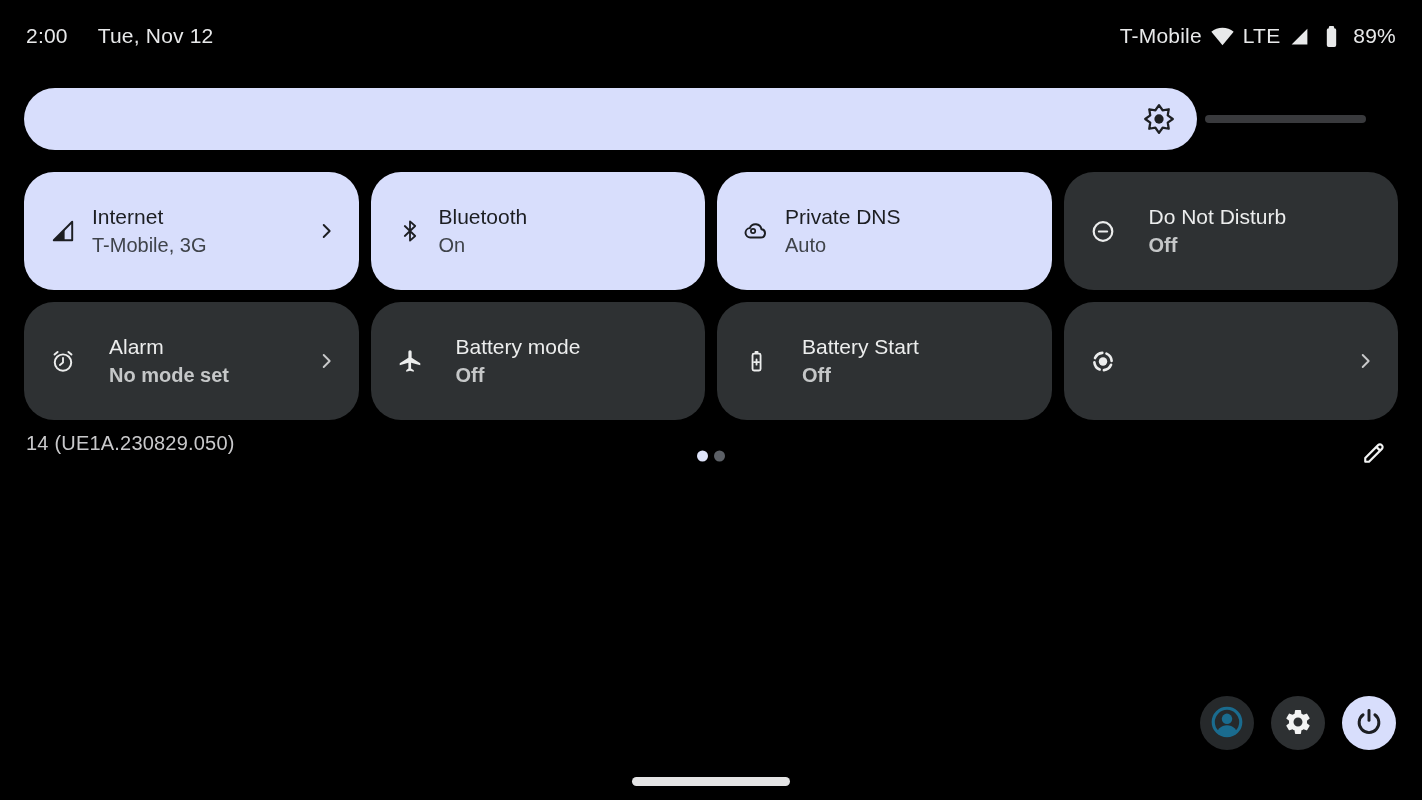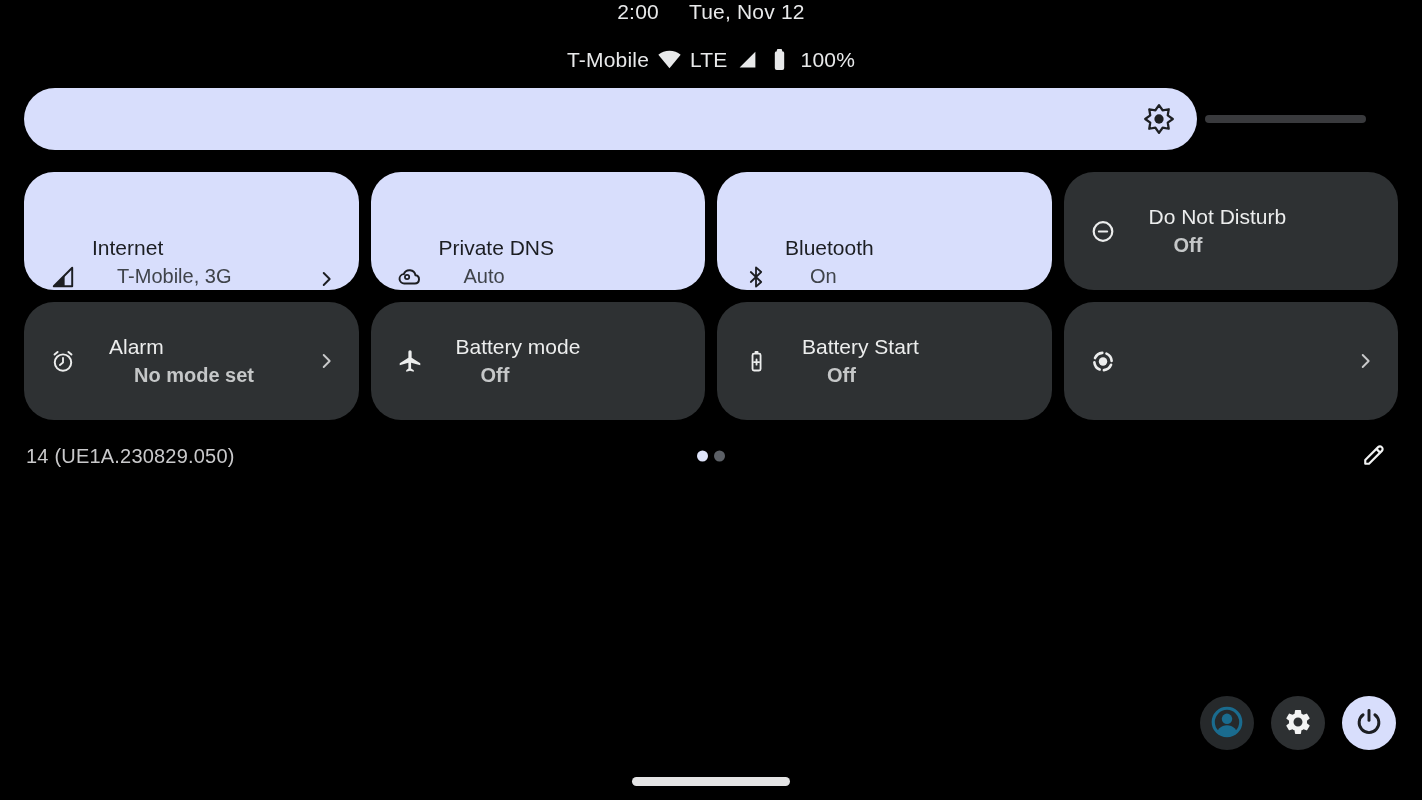--- a/index.html
+++ b/index.html
@@ -5,48 +5,48 @@
   :root{
     --background:#000000; --accent:#d8defc; --tile_inactive:#2e3133;
     --title_dark:#1c1e22; --sub_dark:#3f434a; --title_light:#eceded; --sub_light:#c5c7c8;
     --track:#393a3d; --avatar_teal:#1a6b8e; --bfill:87.4%;
   }
   *{margin:0;padding:0;box-sizing:border-box;}
   html,body{width:1422px;height:800px;overflow:hidden;}
   body{background:var(--background,#000); font-family:"Liberation Sans","DejaVu Sans",sans-serif; position:relative;}
 
   
-  .statusbar{position:absolute;top:0;left:0;width:100%;height:72px;display:flex;align-items:center;justify-content:space-between;padding:0 26px;color:#e8e9ea;font-size:21px;font-weight:500;letter-spacing:.2px;flex-direction:column;}
+  .statusbar{position:absolute;top:0;left:0;width:100%;height:72px;display:flex;align-items:center;justify-content:space-between;padding:0 26px;color:#e8e9ea;font-size:21px;font-weight:500;letter-spacing:.2px;}
   .sb-left{display:flex;align-items:center;gap:30px;}
   .sb-right{display:flex;align-items:center;gap:9px;}
   .sb-icon{display:inline-flex;align-items:center;}
 
   
   .slider{position:absolute;left:24px;top:88px;width:1342px;height:62px;}
   .slider-fill{position:absolute;left:0;top:0;height:62px;width:var(--bfill);background:var(--accent,#d8defc);border-radius:31px;}
   .slider-thumb-icon{position:absolute;right:20px;top:50%;transform:translateY(-50%);display:flex;}
   .slider-track{position:absolute;left:calc(var(--bfill) + 8px);right:0;top:50%;height:8px;margin-top:-4px;background:var(--track,#393a3d);border-radius:4px;}
 
   
   .tiles{position:absolute;left:24px;top:172px;width:1374px;display:grid;grid-template-columns:repeat(4,1fr);gap:12px 12px;}
   .tile{height:118px;border-radius:30px;display:flex;align-items:center;padding:0 22px 0 26px;cursor:pointer;}
-  .tile.active{background:var(--accent,#d8defc);color:var(--title_dark,#1c1e22);align-items:flex-end;}
+  .tile.active{background:var(--accent,#d8defc);color:var(--title_dark,#1c1e22);}
   .tile.inactive{background:var(--tile_inactive,#2e3133);color:var(--title_light,#eceded);gap:17px;}
   .t-icon{width:26px;height:26px;display:flex;align-items:center;justify-content:center;flex:none;}
   .t-text{margin-left:16px;min-width:0;}
   .t-title{font-size:21px;font-weight:500;line-height:28px;white-space:nowrap;}
-  .t-sub{font-size:20px;font-weight:400;line-height:28px;white-space:nowrap;margin-left:25px;}
+  .t-sub{font-size:20px;font-weight:400;line-height:28px;white-space:nowrap;}
   .tile.active .t-sub{color:var(--sub_dark,#3f434a);}
   .tile.inactive .t-sub{color:var(--sub_light,#c5c7c8);font-weight:bold;}
   .t-chevron{margin-left:auto;display:flex;flex:none;}
   .tile.active .t-chevron{color:#1c1e22;}
   .tile.inactive .t-chevron{color:#c9cacb;}
 
   
-  .footer{position:absolute;left:26px;top:432px;width:1370px;height:48px;display:flex;align-items:center;}
+  .footer{position:absolute;left:26px;top:432px;width:1370px;height:48px;display:flex;}
   .build{color:#c9c9cb;font-size:20px;letter-spacing:.2px;}
   .dots{position:absolute;left:50%;top:50%;transform:translate(-50%,-50%);display:flex;gap:6px;}
   .dot{width:11px;height:11px;border-radius:50%;}
   .dot.on{background:#dee3f9;}
   .dot.off{background:#5c6066;}
   .edit-btn{margin-left:auto;width:44px;height:44px;display:flex;align-items:center;justify-content:center;background:none;border:none;cursor:pointer;}
 
   
   .fab-row{position:absolute;right:26px;top:696px;display:flex;gap:17px;}
   .fab{width:54px;height:54px;border-radius:50%;display:flex;align-items:center;justify-content:center;border:none;cursor:pointer;}
@@ -77,21 +77,21 @@
       <svg width="21" height="21" viewBox="0 0 24 24">
           <path d="M21 3 L21 21 L3 21 Z" fill="#e8e9ea"></path>
         </svg>
     </span>
     <span class="sb-icon">
       <svg width="25" height="25" viewBox="0 0 24 24">
           <rect x="9.5" y="2" width="5" height="3" rx="1" fill="#e8e9ea"></rect>
           <rect x="7.5" y="4" width="9" height="18" rx="1.8" fill="#e8e9ea"></rect>
         </svg>
     </span>
-    <span>100%</span>
+    <span>89%</span>
   </div>
 </div>
 
 <div class="slider">
   <div class="slider-fill">
     <span class="slider-thumb-icon">
       <svg width="36" height="36" viewBox="0 0 24 24">
         <polygon points="21.2,12 17.82,14.41 18.5,18.5 14.41,17.82 12,21.2 9.59,17.82 5.5,18.5 6.18,14.41 2.8,12 6.18,9.59 5.5,5.5 9.59,6.18 12,2.8 14.41,6.18 18.5,5.5 17.82,9.59" fill="none" stroke="#1e2023" stroke-width="1.5" stroke-linejoin="round"></polygon>
         <circle cx="12" cy="12" r="3.1" fill="#1e2023"></circle>
       </svg>
@@ -115,40 +115,40 @@
     </div>
     <span class="t-chevron">
       <svg width="22" height="22" viewBox="0 0 24 24">
           <path d="M9.5 5.5 L16 12 L9.5 18.5" fill="none" stroke="currentColor" stroke-width="2.1" stroke-linecap="round" stroke-linejoin="round"></path>
         </svg>
     </span>
   </div>
 
   <div class="tile active">
     <span class="t-icon">
+      <svg width="24" height="24" viewBox="0 0 24 24">
+          <path d="M6.8 7 L17.2 17 L12 21.6 L12 2.4 L17.2 7 L6.8 17" fill="none" stroke="#1c1e22" stroke-width="1.8" stroke-linecap="round" stroke-linejoin="round"></path>
+        </svg>
+    </span>
+    <div class="t-text">
+      <div class="t-title">Bluetooth</div>
+      <div class="t-sub">On</div>
+    </div>
+  </div>
+
+  <div class="tile active">
+    <span class="t-icon">
       <svg width="27" height="27" viewBox="0 0 24 24">
         <path d="M7 17.5 h9.5 a3.8 3.8 0 0 0 0.55 -7.56 A5.6 5.6 0 0 0 6.3 8.9 a4.3 4.3 0 0 0 0.7 8.6 Z" fill="none" stroke="#1c1e22" stroke-width="1.8" stroke-linejoin="round"></path>
         <circle cx="9.3" cy="11.6" r="2" fill="none" stroke="#1c1e22" stroke-width="1.6"></circle>
       </svg>
     </span>
     <div class="t-text">
       <div class="t-title">Private DNS</div>
       <div class="t-sub">Auto</div>
-    </div>
-  </div>
-
-  <div class="tile active">
-    <span class="t-icon">
-      <svg width="24" height="24" viewBox="0 0 24 24">
-          <path d="M6.8 7 L17.2 17 L12 21.6 L12 2.4 L17.2 7 L6.8 17" fill="none" stroke="#1c1e22" stroke-width="1.8" stroke-linecap="round" stroke-linejoin="round"></path>
-        </svg>
-    </span>
-    <div class="t-text">
-      <div class="t-title">Bluetooth</div>
-      <div class="t-sub">On</div>
     </div>
   </div>
 
   <div class="tile inactive">
     <span class="t-icon">
       <svg width="27" height="27" viewBox="0 0 24 24">
         <circle cx="12" cy="12" r="8.6" fill="none" stroke="#eceded" stroke-width="2"></circle>
         <path d="M8.2 12 h7.6" stroke="#eceded" stroke-width="2" stroke-linecap="round"></path>
       </svg>
     </span>

